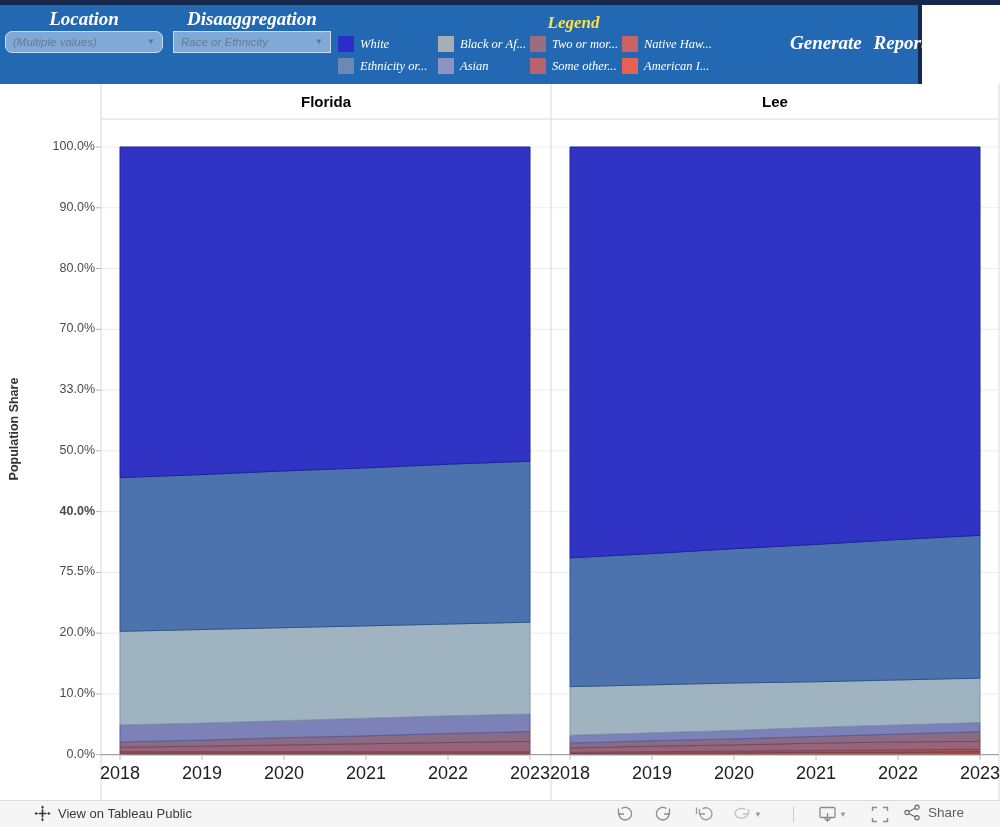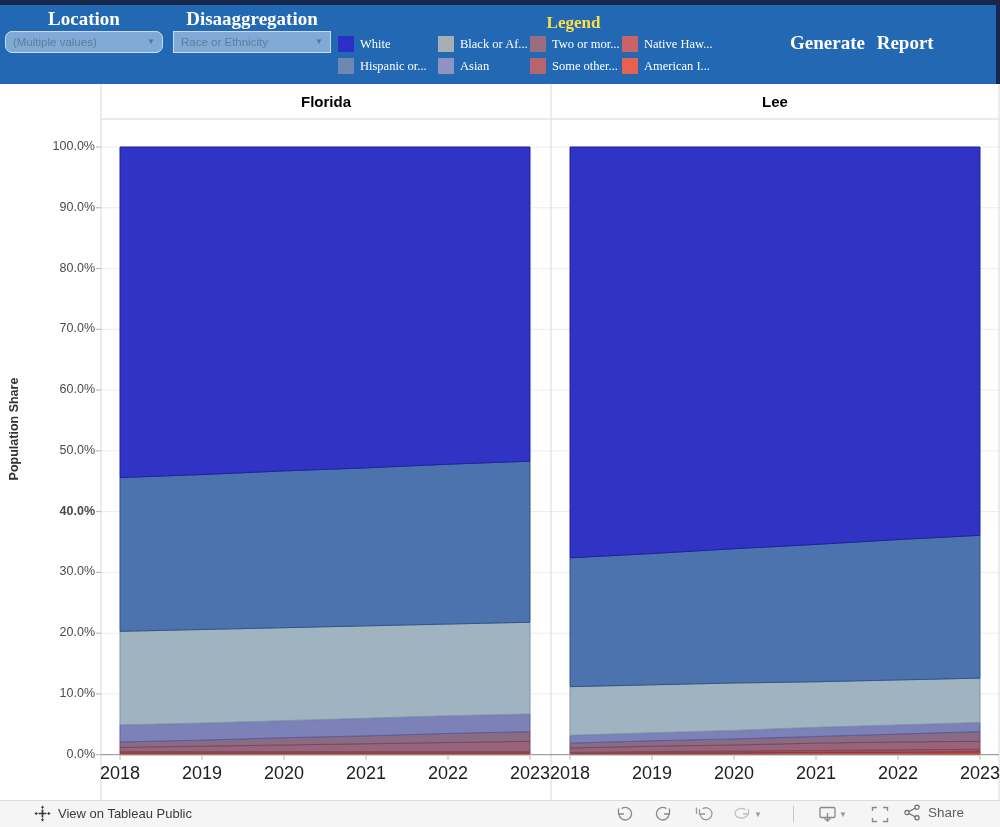--- a/index.html
+++ b/index.html
@@ -1,21 +1,21 @@
 <!DOCTYPE html>
 <html><head>
 <meta charset="utf-8">
 <style>
   html,body{margin:0;padding:0;}
   body{width:1000px;height:827px;overflow:hidden;background:#fff;
        font-family:"Liberation Sans", sans-serif;}
   .page{position:relative;width:1000px;height:827px;}
 
   
-  .hdr{position:absolute;left:0;top:0;width:1000px;height:84px;background:#2268b2;}
+  .hdr{position:absolute;left:0;top:0;width:922px;height:84px;background:#2268b2;font-style:italic;}
   .hdr .top-strip{position:absolute;left:0;top:0;width:1000px;height:5px;background:#16294d;}
   .hdr .right-strip{position:absolute;right:0;top:0;width:4px;height:84px;background:#16294d;}
   .filter-title{position:absolute;top:8px;color:#fff;font-family:"Liberation Serif",serif;
                 font-weight:bold;font-size:19px;text-align:center;}
   .dropdown{position:absolute;top:31px;height:20px;background:#80a9d6;border:1px solid #c9dbee;
             display:flex;align-items:center;justify-content:space-between;padding:0 7px;
             cursor:pointer;}
   .dd-text{font-size:11.5px;color:#5f7d9c;}
   .dd-caret{font-size:8px;color:#56749a;line-height:1;}
   .legend-title{position:absolute;left:506px;top:13px;width:135px;text-align:center;color:#fde047;
@@ -85,21 +85,21 @@
         <div class="legend-item">
           <span class="legend-swatch" style="background: rgb(154, 110, 126);"></span>
           <span class="legend-label">Two or mor...</span>
         </div>
         <div class="legend-item">
           <span class="legend-swatch" style="background: rgb(202, 99, 99);"></span>
           <span class="legend-label">Native Haw...</span>
         </div>
         <div class="legend-item">
           <span class="legend-swatch" style="background: rgb(109, 136, 179);"></span>
-          <span class="legend-label">Hispanic or...</span>
+          <span class="legend-label">Ethnicity or...</span>
         </div>
         <div class="legend-item">
           <span class="legend-swatch" style="background: rgb(142, 147, 196);"></span>
           <span class="legend-label">Asian</span>
         </div>
         <div class="legend-item">
           <span class="legend-swatch" style="background: rgb(182, 101, 111);"></span>
           <span class="legend-label">Some other...</span>
         </div>
         <div class="legend-item">
@@ -180,24 +180,24 @@
       </svg>
 
     <div class="panel-title" style="left:101px;width:450px;">Florida</div>
     <div class="panel-title" style="left:551px;width:448px;">Lee</div>
 
     <div class="ylabel">Population Share</div>
     <div id="labelsLayer">
         <div class="ytick" style="left: 29px; top: 662.7px;">0.0%</div>
         <div class="ytick" style="left: 29px; top: 601.93px;">10.0%</div>
         <div class="ytick" style="left: 29px; top: 541.16px;">20.0%</div>
-        <div class="ytick" style="left: 29px; top: 480.39px;">30.0%</div>
+        <div class="ytick" style="left: 29px; top: 480.39px;">75.5%</div>
         <div class="ytick" style="left: 29px; top: 419.62px; font-weight: bold;">40.0%</div>
         <div class="ytick" style="left: 29px; top: 358.85px;">50.0%</div>
-        <div class="ytick" style="left: 29px; top: 298.08px;">60.0%</div>
+        <div class="ytick" style="left: 29px; top: 298.08px;">33.0%</div>
         <div class="ytick" style="left: 29px; top: 237.31px;">70.0%</div>
         <div class="ytick" style="left: 29px; top: 176.54px;">80.0%</div>
         <div class="ytick" style="left: 29px; top: 115.77px;">90.0%</div>
         <div class="ytick" style="left: 29px; top: 55px;">100.0%</div>
         <div class="xtick" style="left: 92px; top: 678.7px;">2018</div>
         <div class="xtick" style="left: 174px; top: 678.7px;">2019</div>
         <div class="xtick" style="left: 256px; top: 678.7px;">2020</div>
         <div class="xtick" style="left: 338px; top: 678.7px;">2021</div>
         <div class="xtick" style="left: 420px; top: 678.7px;">2022</div>
         <div class="xtick" style="left: 502px; top: 678.7px;">2023</div>

